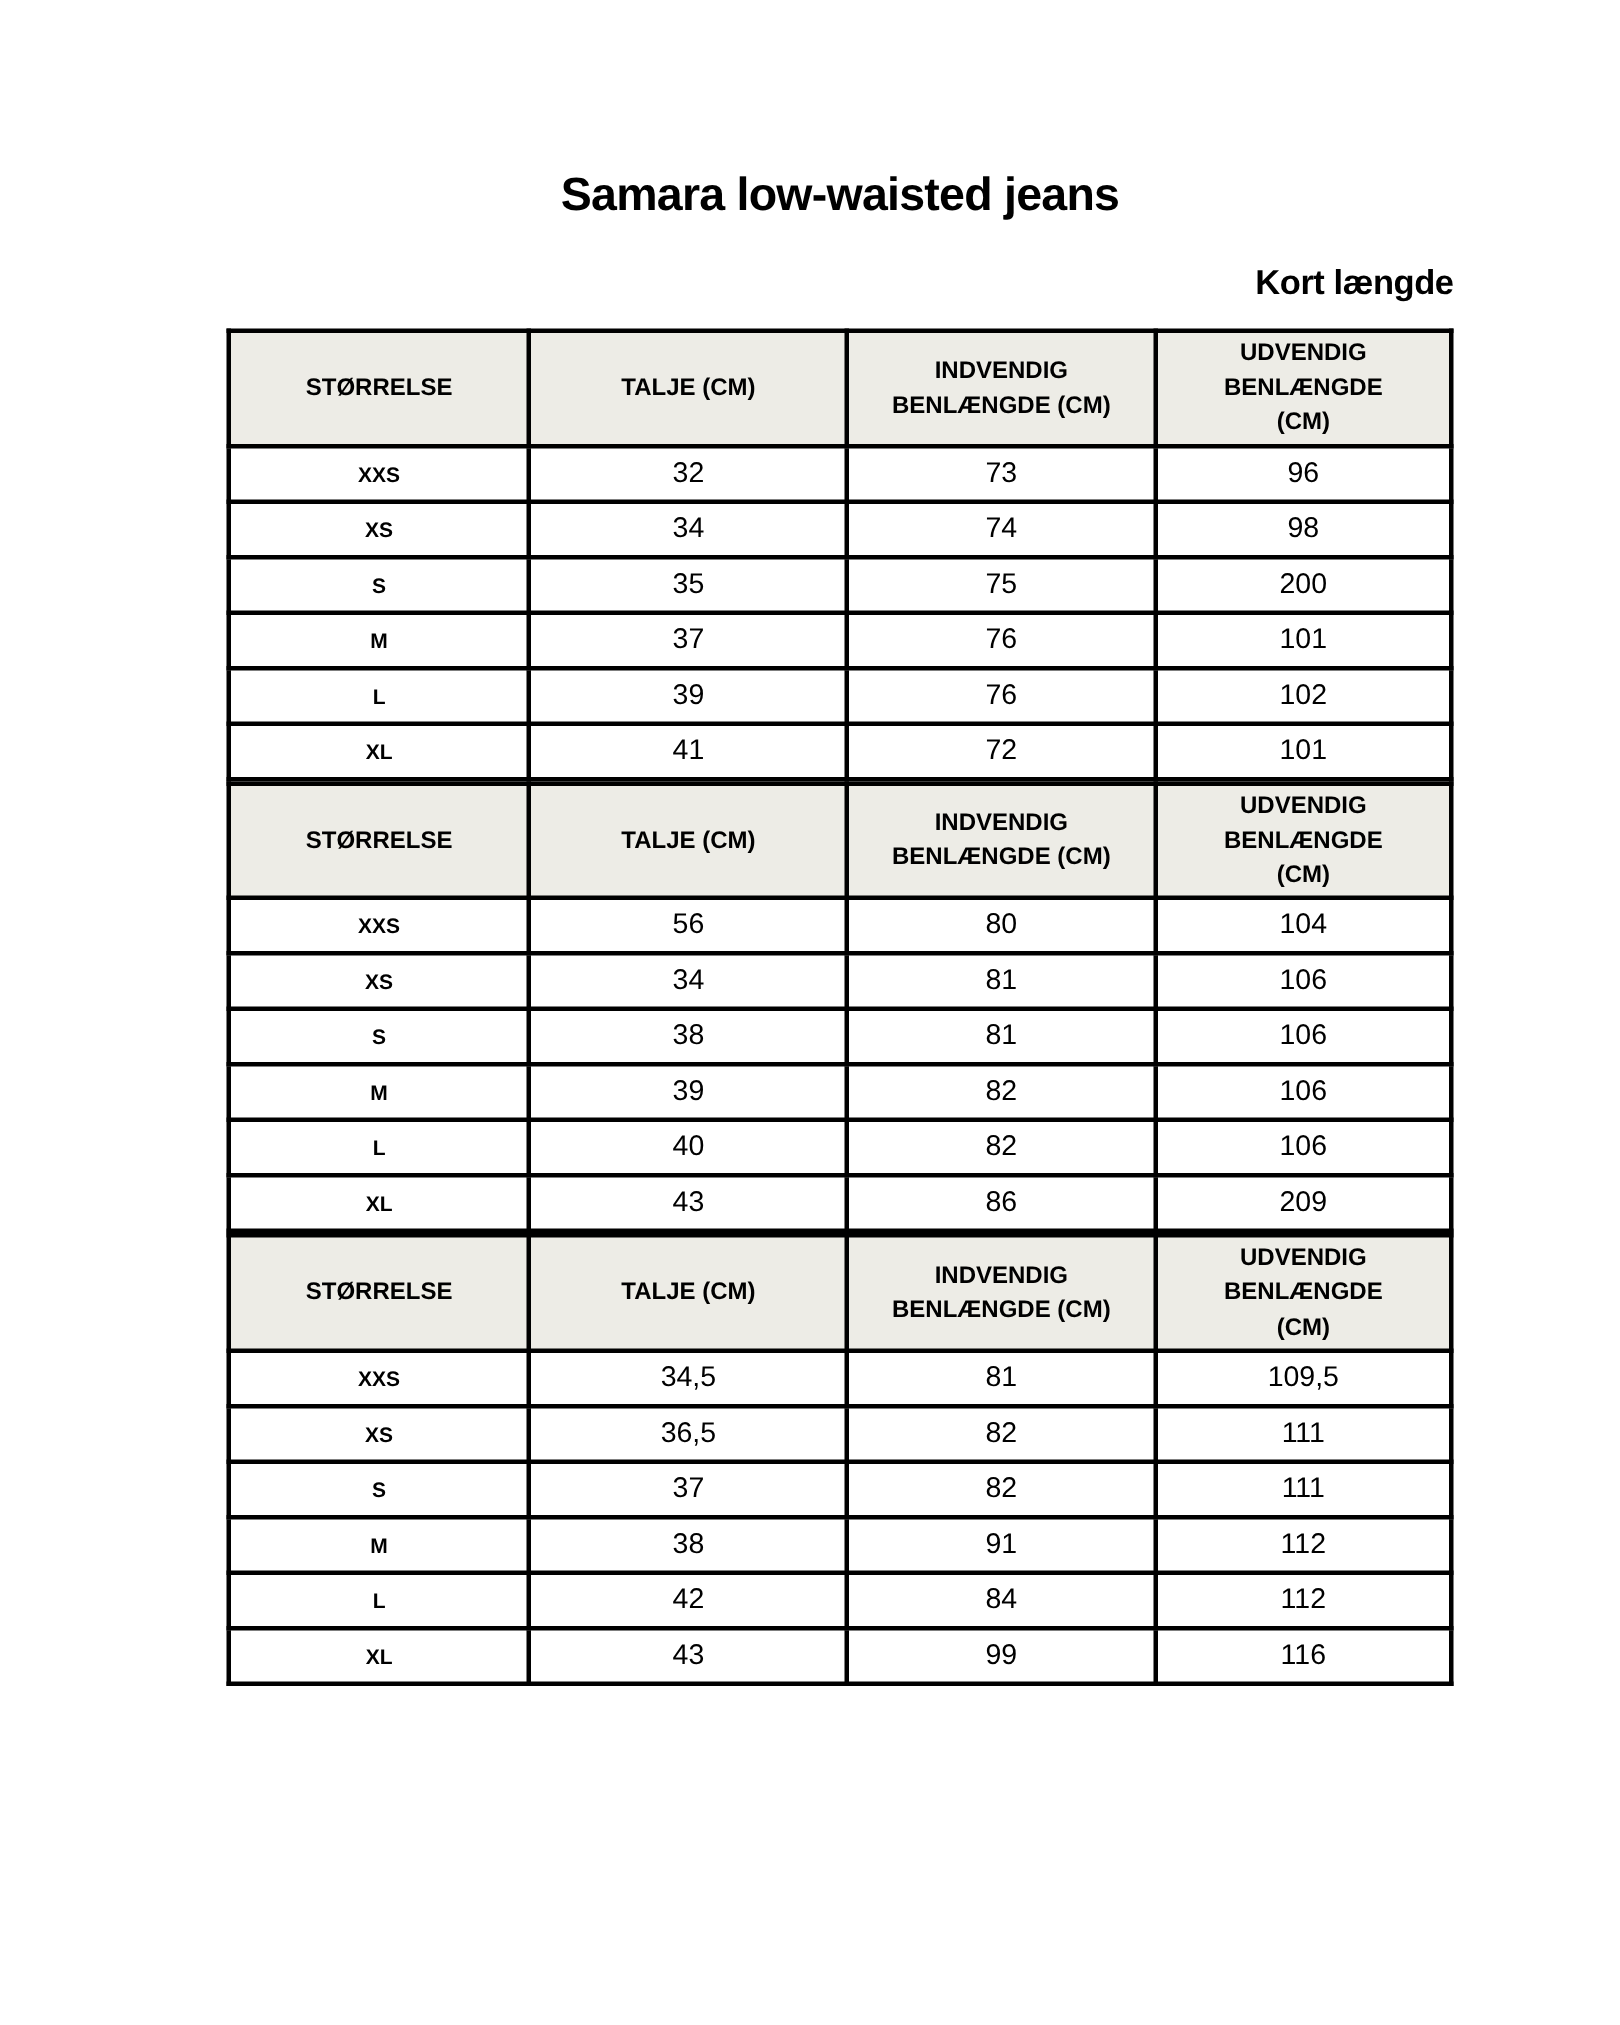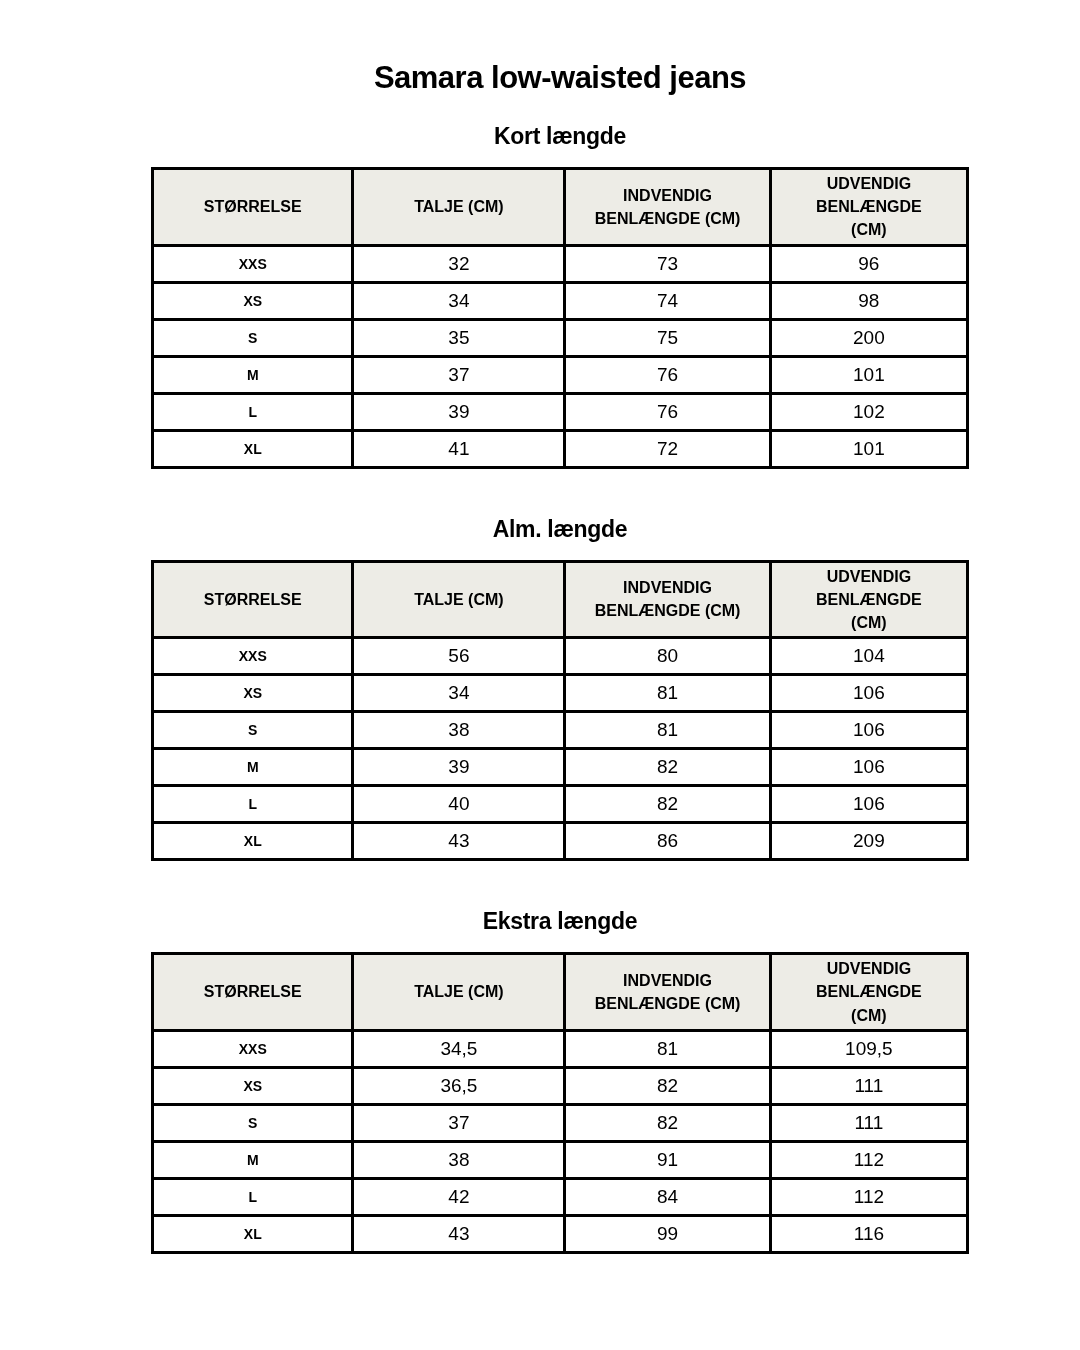--- a/index.html
+++ b/index.html
@@ -14,28 +14,28 @@
   .page {
     width: 818px;
     margin-left: 151px;
   }
 
   .page-title {
     font-size: 31px;
     font-weight: 700;
     letter-spacing: -0.5px;
     text-align: center;
-    padding-top: 60px;
+    padding-top: 112px;
   }
 
   .section-heading {
     font-size: 23px;
     font-weight: 700;
     letter-spacing: -0.3px;
-    text-align: center;
+    text-align: right;
     margin: 27px 0 17px;
   }
   .size-section + .size-section .section-heading {
     margin-top: 47px;
   }
 
   table.size-table {
     width: 100%;
     border-collapse: collapse;
     table-layout: fixed;
@@ -126,21 +126,20 @@
               <td class="size-cell">XL</td>
               <td>41</td>
               <td>72</td>
               <td>101</td>
             </tr>
           </tbody>
     </table>
   </div>
 
   <div class="size-section">
-    <h2 class="section-heading">Alm. længde</h2>
     <table class="size-table">
       <colgroup>
         <col class="c1">
             <col class="c2">
             <col class="c3">
             <col class="c4">
       </colgroup>
       <thead>
         <tr>
               <th>STØRRELSE</th>
@@ -184,21 +183,20 @@
               <td class="size-cell">XL</td>
               <td>43</td>
               <td>86</td>
               <td>209</td>
             </tr>
           </tbody>
     </table>
   </div>
 
   <div class="size-section">
-    <h2 class="section-heading">Ekstra længde</h2>
     <table class="size-table">
       <colgroup>
         <col class="c1">
             <col class="c2">
             <col class="c3">
             <col class="c4">
       </colgroup>
       <thead>
         <tr>
               <th>STØRRELSE</th>

